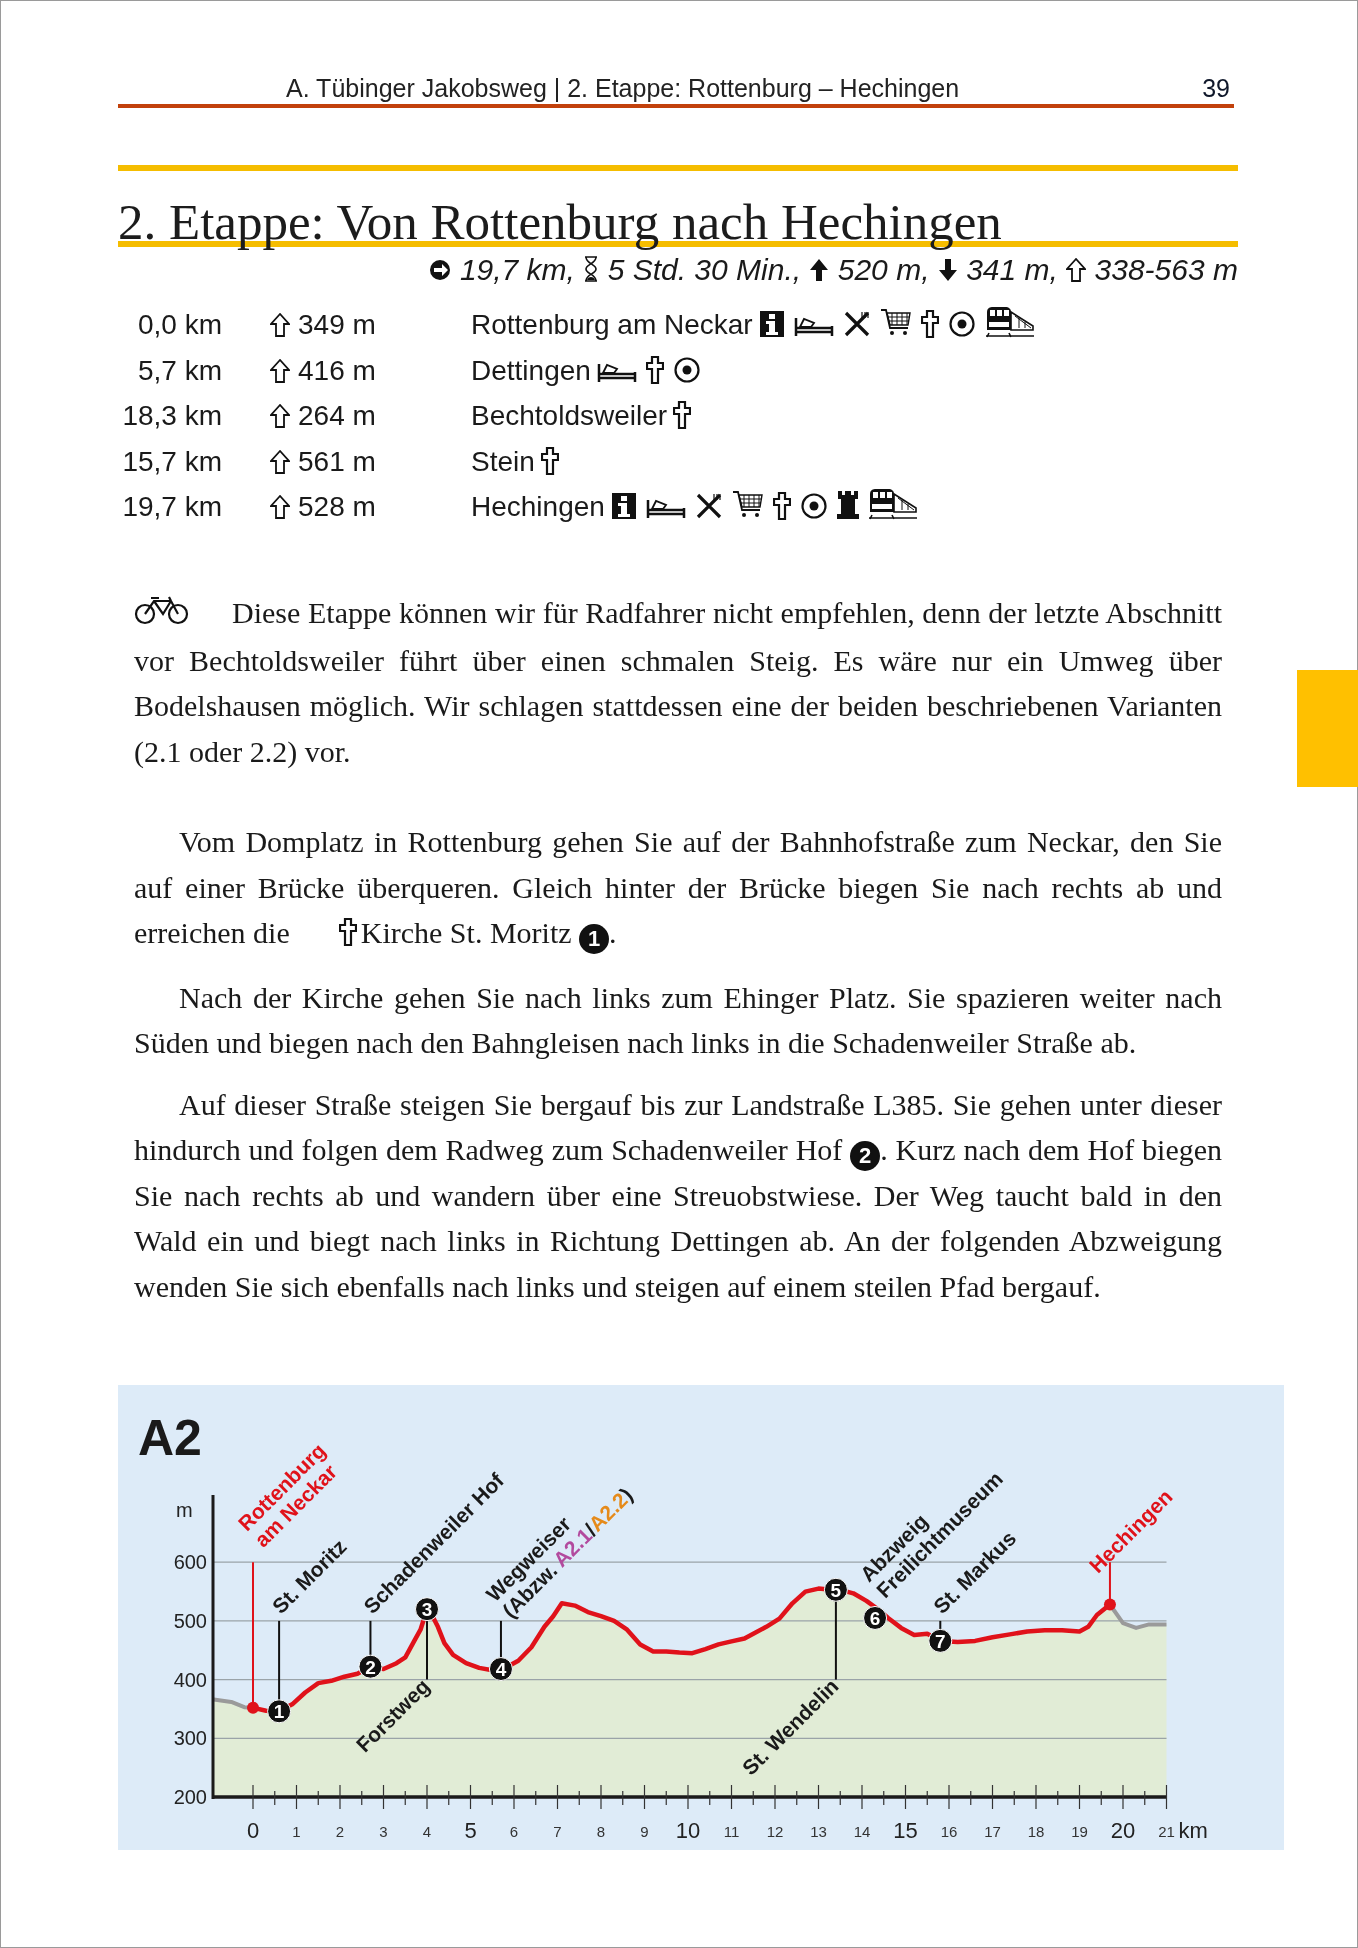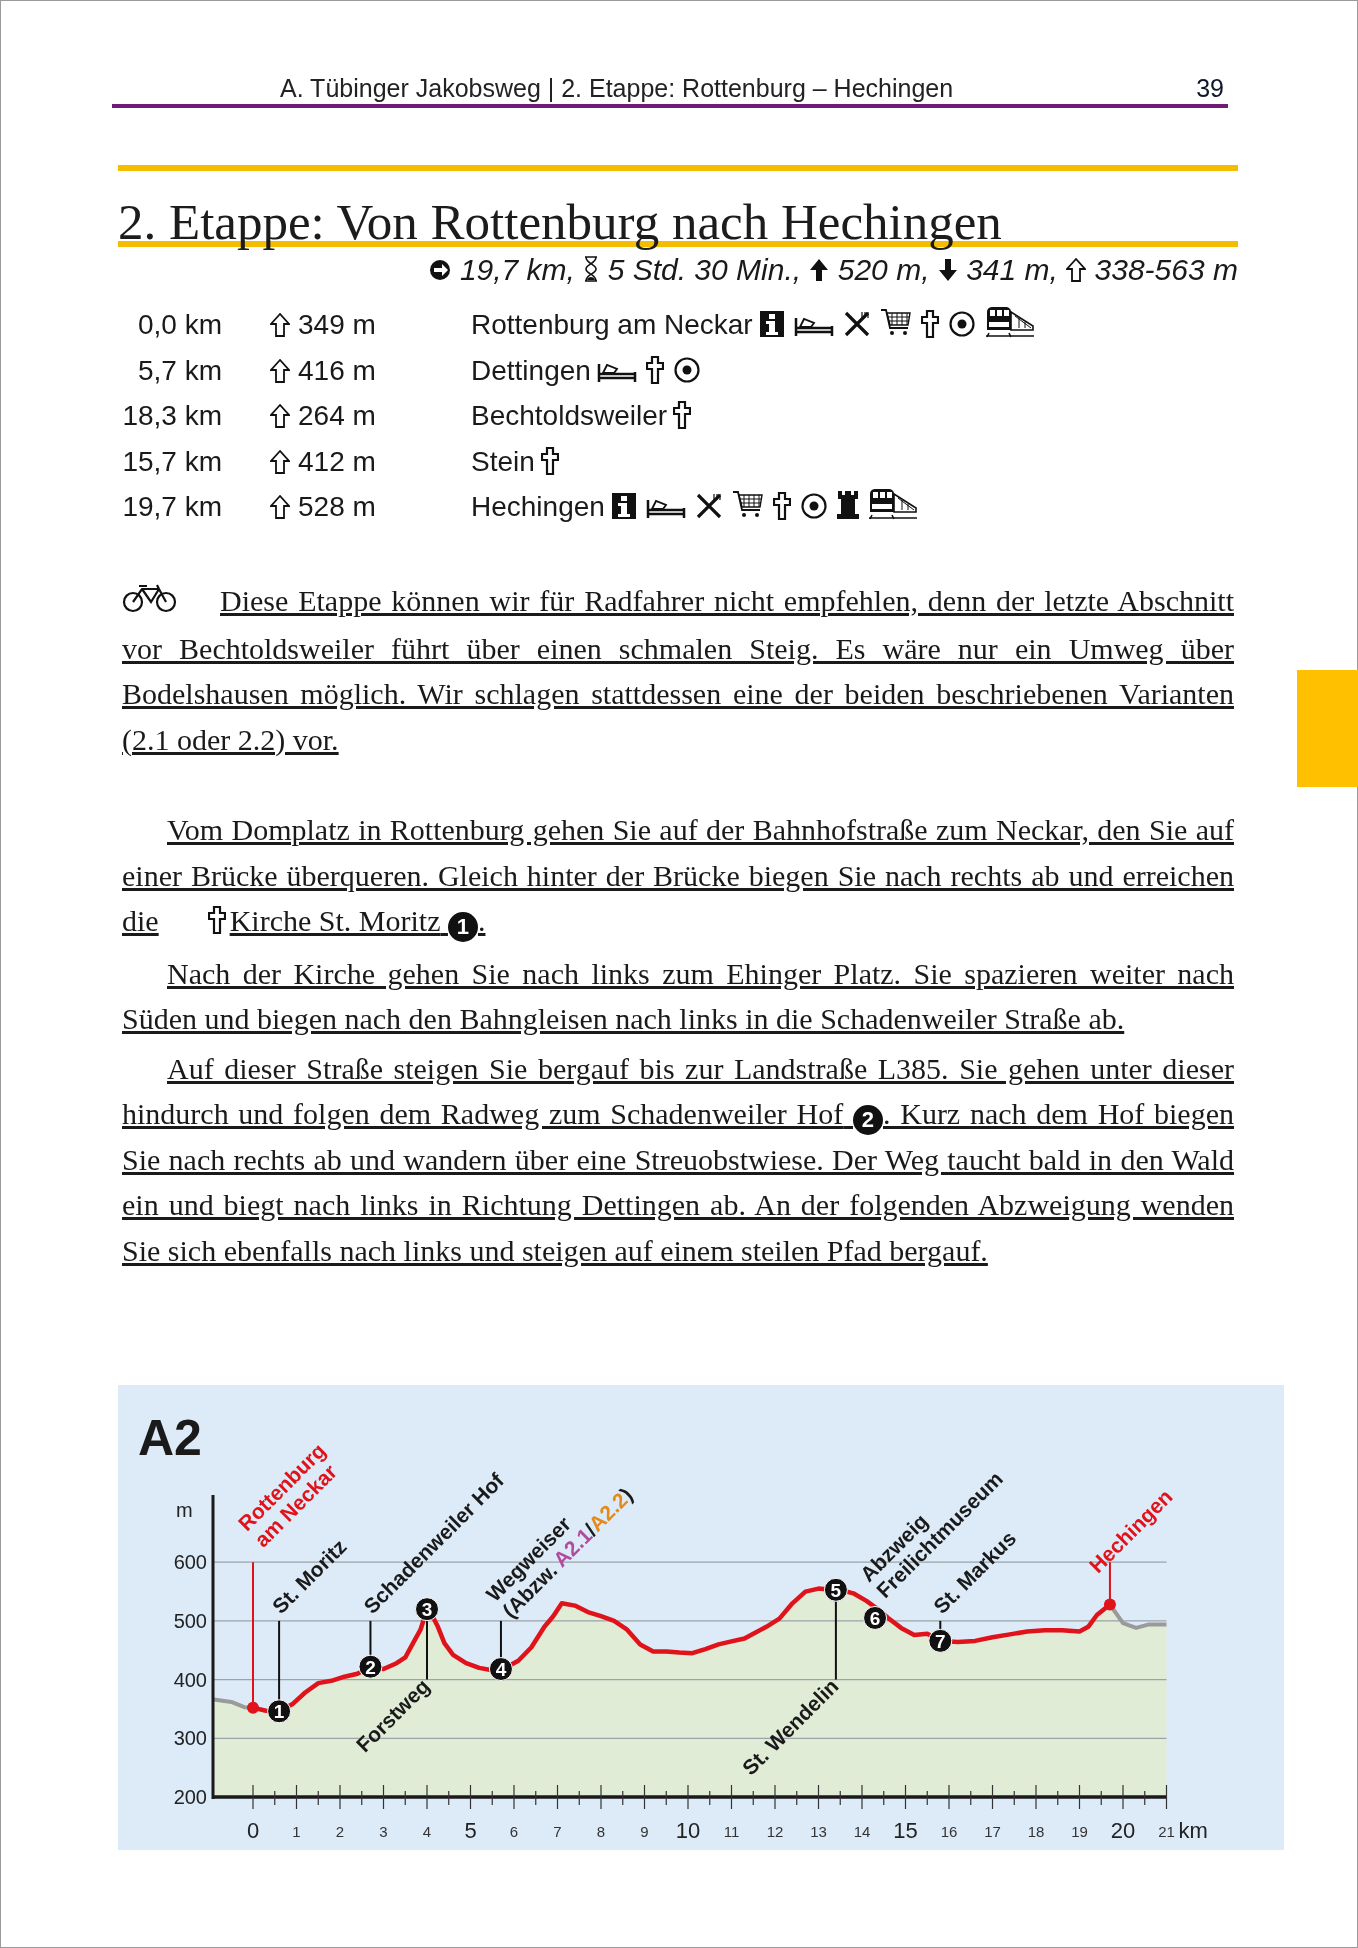--- a/index.html
+++ b/index.html
@@ -1,34 +1,34 @@
 <!DOCTYPE html>
 <html><head>
 <meta charset="utf-8">
 <style>
   html,body{margin:0;padding:0;background:#fff;}
   body{width:1358px;height:1948px;position:relative;overflow:hidden;font-family:"Liberation Sans",sans-serif;color:#1a1a1a;}
   .page-border{position:absolute;left:0;top:0;width:1356px;height:1946px;border:1px solid #9a9a9a;}
-  .running-head{position:absolute;left:112px;width:1116px;top:70px;height:34px;border-bottom:4px solid #701a75;}
+  .running-head{position:absolute;left:118px;width:1116px;top:70px;height:34px;border-bottom:4px solid #c2410c;}
   .running-head .rh-title{position:absolute;left:168px;top:4px;font-size:25px;color:#222;}
   .running-head .rh-page{position:absolute;right:4px;top:4px;font-size:25px;color:#0f172a;}
   .title-block{position:absolute;left:118px;width:1120px;top:165px;height:70px;border-top:6px solid #f5bd00;border-bottom:6px solid #f5bd00;}
   .title-block h1{margin:0;font-family:"Liberation Serif",serif;font-weight:normal;font-size:51px;line-height:62px;padding-top:20px;color:#1c1c1c;letter-spacing:0px;}
   .thumb-tab{position:absolute;left:1297px;top:670px;width:61px;height:117px;background:#ffc000;}
   .summary{position:absolute;right:120px;top:253px;font-size:30px;font-style:italic;color:#1a1a1a;white-space:nowrap;text-align:right;}
   .summary .ic{font-style:normal;display:inline-block;vertical-align:-2px;}
   .stages{position:absolute;left:118px;top:305px;width:1000px;}
   .stage-row{position:relative;height:45.5px;font-size:28px;line-height:40px;}
   .stage-row .km{position:absolute;right:896px;width:120px;text-align:right;top:0;}
   .stage-row .alt{position:absolute;left:152px;top:0;}
   .stage-row .place{position:absolute;left:353px;top:0;white-space:nowrap;}
   .stage-row .place .icons{display:inline-block;vertical-align:-4px;margin-left:6px;}
   .stage-row .place .icons svg{margin-right:4px;}
   .body-text{position:absolute;left:118px;width:1120px;font-family:"Liberation Serif",serif;font-size:30px;line-height:45.5px;color:#1a1a1a;text-align:justify;}
-  .body-text p{margin:4px;text-decoration:underline;}
+  .body-text p{margin:16px;}
   .body-text p.indent{text-indent:45px;}
   .bike-para{top:574px;}
   .bike-para .bike{display:inline-block;width:58px;vertical-align:-2px;margin-right:40px;}
   .walk-para{top:803px;}
   .circ{display:inline-block;width:30px;height:30px;border-radius:50%;background:#111;color:#fff;font-family:"Liberation Sans",sans-serif;font-weight:bold;font-size:22px;line-height:30px;text-align:center;vertical-align:-3px;text-indent:0;}
   .cross-inline{display:inline-block;vertical-align:-3px;margin:0 4px;}
   .chart-box{position:absolute;left:118px;top:1385px;width:1122px;height:465px;background:#ddebf8;padding-left:44px;}
   .chart-box svg{position:absolute;left:0;top:0;}
   .lbl{font-family:"Liberation Sans",sans-serif;font-weight:bold;font-size:21px;fill:#1a1a1a;}
   .lbl-red{fill:#e0121a;}
@@ -136,21 +136,21 @@
           <path d="M10 1L1 11h5v12h8V11h5z" fill="none" stroke="#111" stroke-width="1.8"></path>
         </svg><span>264 m</span></span>
     <span class="place"><span>Bechtoldsweiler</span><span class="icons"><span style="display: inline-block; margin-right: 5px;"><svg width="18" height="28" viewBox="0 0 18 28">
               <path d="M6 1h6v6h5v6h-5v14H6V13H1V7h5z" fill="#fff" stroke="#111" stroke-width="2.2"></path>
             </svg></span></span></span>
   </div>
   <div class="stage-row">
     <span class="km">15,7 km</span>
     <span class="alt"><svg width="20" height="24" viewBox="0 0 20 24" style="vertical-align:-3px;margin-right:8px">
           <path d="M10 1L1 11h5v12h8V11h5z" fill="none" stroke="#111" stroke-width="1.8"></path>
-        </svg><span>412 m</span></span>
+        </svg><span>561 m</span></span>
     <span class="place"><span>Stein</span><span class="icons"><span style="display: inline-block; margin-right: 5px;"><svg width="18" height="28" viewBox="0 0 18 28">
               <path d="M6 1h6v6h5v6h-5v14H6V13H1V7h5z" fill="#fff" stroke="#111" stroke-width="2.2"></path>
             </svg></span></span></span>
   </div>
   <div class="stage-row">
     <span class="km">19,7 km</span>
     <span class="alt"><svg width="20" height="24" viewBox="0 0 20 24" style="vertical-align:-3px;margin-right:8px">
           <path d="M10 1L1 11h5v12h8V11h5z" fill="none" stroke="#111" stroke-width="1.8"></path>
         </svg><span>528 m</span></span>
     <span class="place"><span>Hechingen</span><span class="icons"><span style="display: inline-block; margin-right: 5px;"><svg width="26" height="28" viewBox="0 0 26 28">

